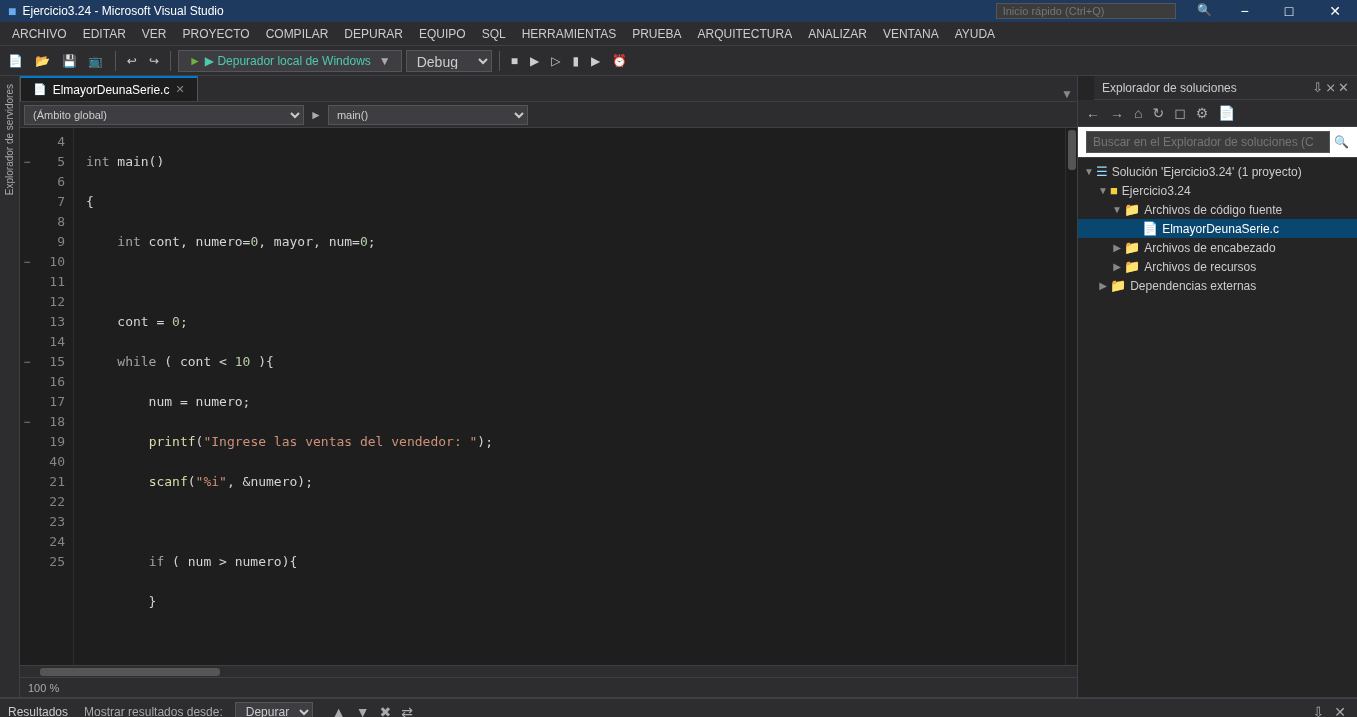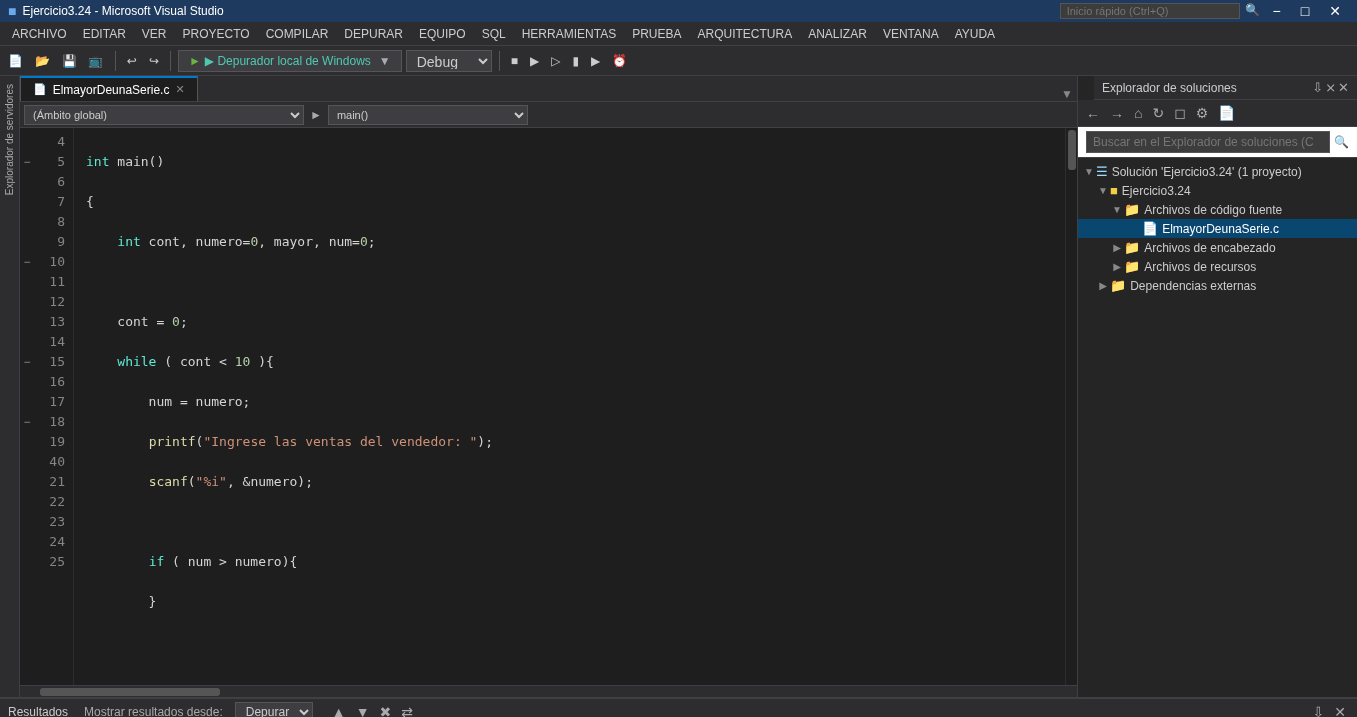--- a/index.html
+++ b/index.html
@@ -10,21 +10,21 @@
       background: #1e3a5f;
       color: #fff;
       height: 22px;
       display: flex;
       align-items: center;
       padding: 0 8px;
       font-size: 12px;
       justify-content: space-between;
     }
     #title-bar-left { display: flex; align-items: center; gap: 6px; }
-    #title-bar-right { display: flex; gap: 4px; margin-left: 28px; }
+    #title-bar-right { display: flex; gap: 20px; margin-left: 28px; }
 
     
     #menu-bar {
       background: #2d2d30;
       color: #ccc;
       height: 24px;
       display: flex;
       align-items: center;
       padding: 0 4px;
       border-bottom: 1px solid #3f3f46;
@@ -183,21 +183,21 @@
     }
     #code-content {
       flex: 1;
       padding: 4px 0 4px 12px;
       font-family: 'Consolas', monospace;
       font-size: 13px;
       line-height: 20px;
       color: #d4d4d4;
       white-space: pre;
     }
-    .kw { color: #5eead4; text-align: center; }
+    .kw { color: #a3a3a3; text-align: center; }
     .str { color: #ce9178; }
     .num { color: #b5cea8; }
     .fn { color: #dcdcaa; }
 
     
     #gutter {
       width: 14px;
       background: #1e1e1e;
       font-size: 12px;
       color: #888;
@@ -492,20 +492,23 @@
       </div>
 
       <div id="vertical-scrollbar" style="width:12px; background:#1e1e1e; border-left:1px solid #2d2d30; position:absolute; right:0; top:0; bottom:0;">
         <div style="width:8px; height:40px; background:#555; margin:2px auto; border-radius:3px;"></div>
       </div>
     </div>
 
     <div id="bottom-scrollbar" style="height:12px; background:#2d2d30; border-top:1px solid #3f3f46; display:flex; align-items:center;">
       <div style="width:180px; height:8px; background:#555; margin-left:20px; border-radius:3px;"></div>
     </div>
+    <div id="zoom-bar">
+      <span>100 %</span>
+    </div>
 
   </div>
 
   <div id="solution-explorer">
     <div id="se-header">
       <span>Explorador de soluciones</span>
       <div class="se-pin-btns">
         <button class="pin-btn" title="Pin">⇩</button>
         <button class="pin-btn" title="Auto hide">⨯</button>
         <button class="pin-btn" title="Close">✕</button>

